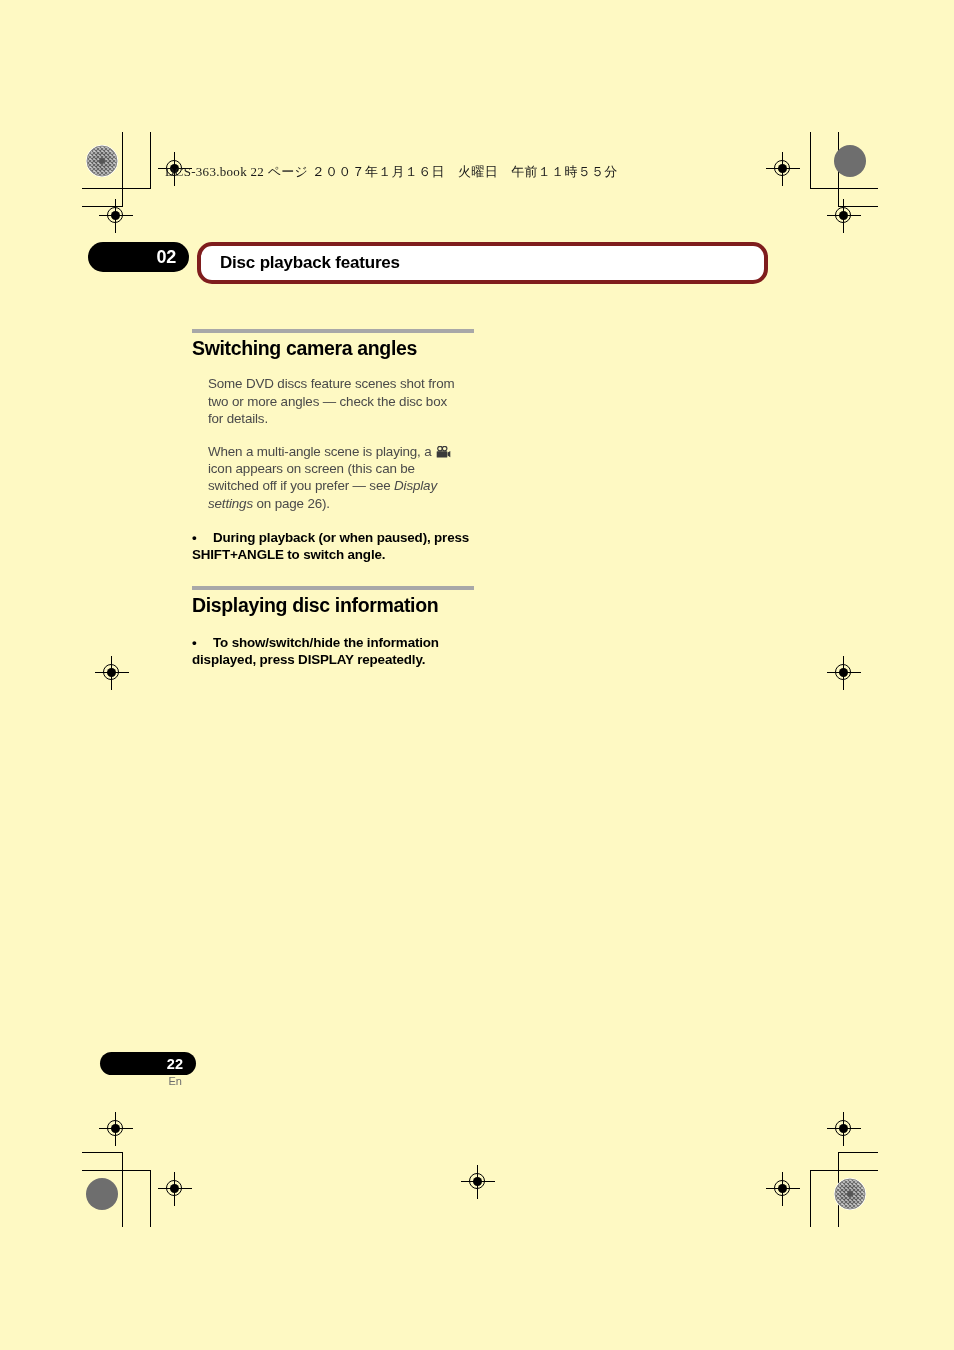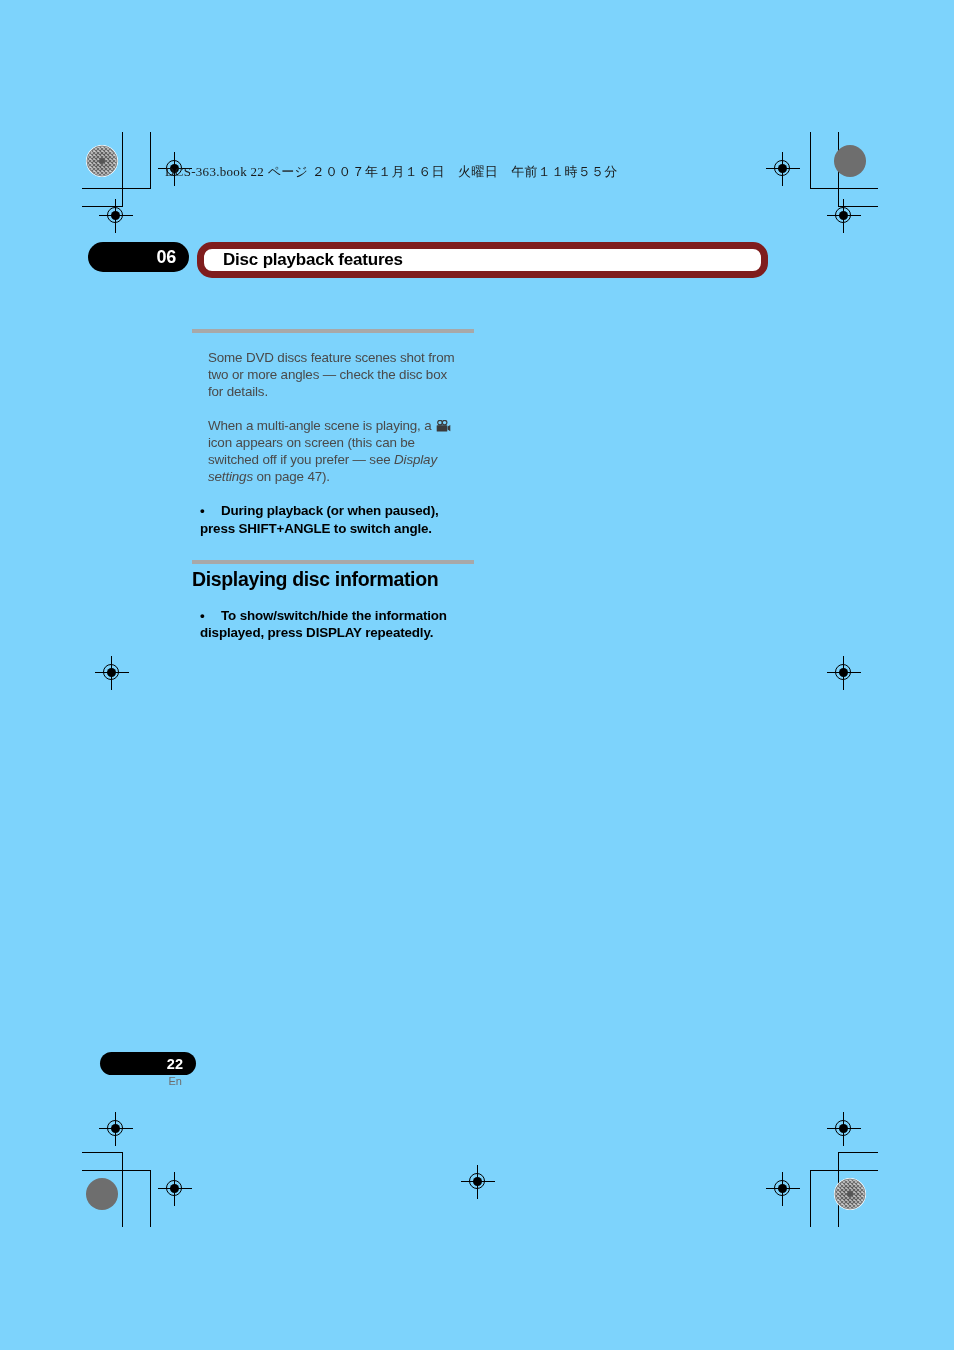--- a/index.html
+++ b/index.html
@@ -8,21 +8,21 @@
     background: #ffffff;
   }
   body {
     font-family: "Liberation Sans", sans-serif;
   }
   #page {
     position: relative;
     width: 954px;
     height: 1350px;
     overflow: hidden;
-    background: #7dd3fc;
+    background: #fef9c3;
   }
 
   
   .crop-line {
     position: absolute;
     background: #000;
   }
   .reg-target {
     position: absolute;
     width: 34px;
@@ -116,22 +116,22 @@
     justify-content: flex-end;
     padding-right: 13px;
     box-sizing: border-box;
     letter-spacing: -0.3px;
   }
   .chapter-title-pill {
     position: absolute;
     left: 109px;
     top: 0;
     right: 0;
-    height: 36px;
-    border: 7px solid #7f1d1d;
+    height: 42px;
+    border: 4px solid #7f1d1d;
     border-radius: 15px;
     box-sizing: border-box;
     background: #ffffff;
     display: flex;
     align-items: center;
   }
   .chapter-title-pill .label {
     font-size: 17px;
     font-weight: bold;
     color: #000;
@@ -164,21 +164,21 @@
     font-size: 13.4px;
     line-height: 17.2px;
     color: #4a4a4a;
     letter-spacing: -0.15px;
   }
   p.body + p.body { margin-top: 16px; }
   p.body i { font-style: italic; }
   p.body b { font-weight: bold; color: #111; }
 
   p.bullet {
-    margin: 17px 0 0 8px;
+    margin: 17px 0 0 0;
     font-size: 13.4px;
     line-height: 17.2px;
     color: #000;
     font-weight: bold;
     letter-spacing: -0.15px;
   }
   p.bullet .marker {
     display: inline-block;
     width: 21px;
   }
@@ -350,40 +350,41 @@
   <div class="reg-target" style="left:766px; top:1172px;">
     <div class="vline"></div>
       <div class="hline"></div>
     <div class="ring"></div>
       <div class="dot"></div>
   </div>
 
   <div class="file-header">DCS-363.book  22 ページ  ２００７年１月１６日　火曜日　午前１１時５５分</div>
 
   <div class="chapter-bar">
-    <div class="chapter-num">06</div>
+    <div class="chapter-num">02</div>
     <div class="chapter-title-pill">
       <span class="label">Disc playback features</span>
     </div>
   </div>
 
   <div class="column">
 
     <div>
       <div class="rule"></div>
+      <h2 class="section-heading">Switching camera angles</h2>
 
       <p class="body">Some DVD discs feature scenes shot from two or more angles — check the disc box for details.</p>
 
       <p class="body">
         <span>When a multi-angle scene is playing, a </span><span class="angle-icon"><svg width="15" height="13" viewBox="0 0 15 13" aria-hidden="true">
             <circle cx="4" cy="2.6" r="2.3" fill="none" stroke="#3a3a3a" stroke-width="1.2"></circle>
             <circle cx="8.6" cy="2.6" r="2.3" fill="none" stroke="#3a3a3a" stroke-width="1.2"></circle>
             <rect x="0.7" y="5.2" width="10.6" height="6.4" rx="0.6" fill="#3a3a3a"></rect>
             <path d="M11.6 6.6 L14.3 4.9 L14.3 11.3 L11.6 9.6 Z" fill="#3a3a3a"></path>
-          </svg></span><span> icon appears on screen (this can be switched off if you prefer — see </span><i>Display settings</i><span> on page 47).</span>
+          </svg></span><span> icon appears on screen (this can be switched off if you prefer — see </span><i>Display settings</i><span> on page 26).</span>
       </p>
 
       <p class="bullet">
         <span class="marker">•</span><span>During playback (or when paused), press SHIFT+ANGLE to switch angle.</span>
       </p>
     </div>
 
     <div class="block-gap"></div>
 
     <div>

